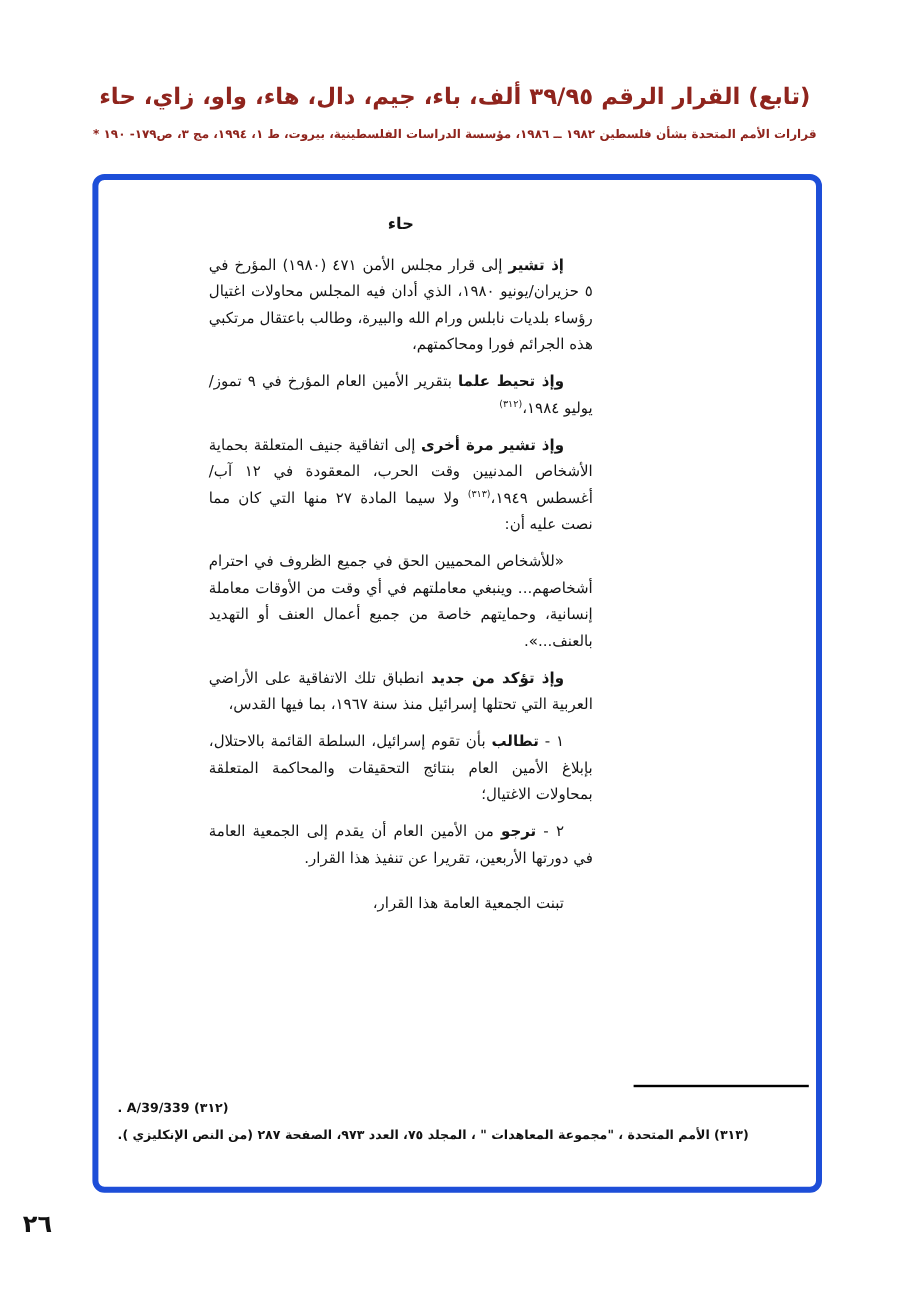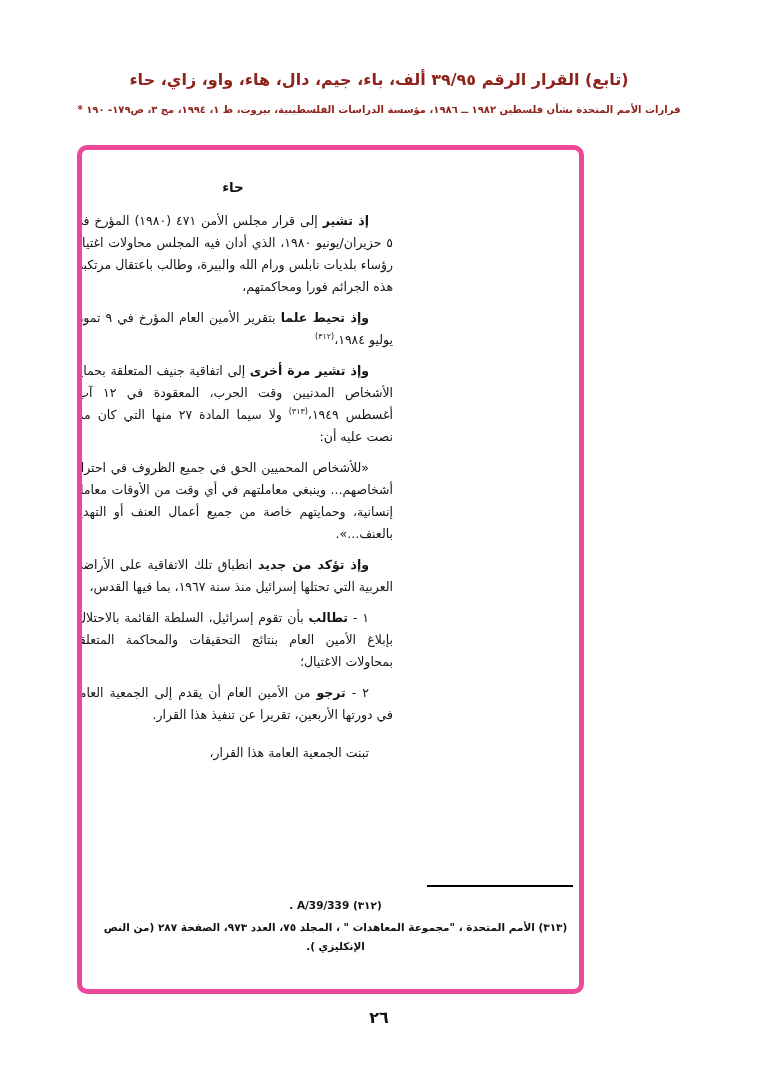--- a/index.html
+++ b/index.html
@@ -7,27 +7,27 @@
   .page {
     position:relative;
     width:758px; height:1078px;
     margin:0 auto;
     background:#ffffff;
     font-family:"DejaVu Sans", sans-serif;
     direction:rtl;
     overflow:hidden;
   }
   .header { position:absolute; top:70px; left:0; right:0; text-align:center; color:#8f241d; }
-  .hdr1 { font-size:16px; font-weight:bold; }
+  .hdr1 { font-size:19px; font-weight:bold; }
   .hdr2 { font-size:10px; font-weight:bold; margin-top:15px; }
 
   .green-box {
     position:absolute; top:145px; left:77px;
-    width:507px; height:849px;
-    border:5px solid #ec4899;
+    width:608px; height:849px;
+    border:5px solid #1d4ed8;
     border-radius:10px;
     background:#ffffff;
     overflow:hidden;
   }
   .body-col {
     position:absolute; top:26px; right:186px;
     width:320px;
     font-size:12.5px; line-height:22px;
     color:#151515;
     text-align:justify;
@@ -35,29 +35,29 @@
   .section-heading { text-align:center; font-weight:bold; font-size:13.5px; margin-bottom:12px; }
   .opening { text-indent:24px; margin-bottom:6px; }
   .para { text-indent:24px; margin-bottom:9px; }
   .lead { font-weight:bold; }
   .fn-ref { font-size:8px; vertical-align:super; line-height:0; }
   .adoption { margin-bottom:4px;margin-top:16px; }
 
   .footnotes {
     position:absolute; bottom:30px; right:6px; left:16px;
     font-size:10.5px; font-weight:bold; color:#111111;
-    text-align:center; line-height:19px;
+    text-align:left; line-height:19px;
   }
   .fn-rule { width:146px; height:2px; background:#000000; margin-bottom:9px; }
   .fn { margin-bottom:3px; }
   .fn-no { font-weight:bold; }
 
   .page-number {
     position:absolute; top:1008px; left:0; right:0;
-    text-align:center; font-size:16px; font-weight:bold; color:#111111;
+    text-align:left; font-size:20px; font-weight:bold; color:#111111;padding-left:19px;
   }
 </style>
 </head>
 <body>
 
 <div class="page">
 
   <div class="header">
     <div class="hdr1">(تابع) القرار الرقم ٣٩/٩٥ ألف، باء، جيم، دال، هاء، واو، زاي، حاء</div>
     <div class="hdr2">قرارات الأمم المتحدة بشأن فلسطين ١٩٨٢ ــ ١٩٨٦، مؤسسة الدراسات الفلسطينية، بيروت، ط ١، ١٩٩٤، مج ٣، ص١٧٩- ١٩٠ *</div>

